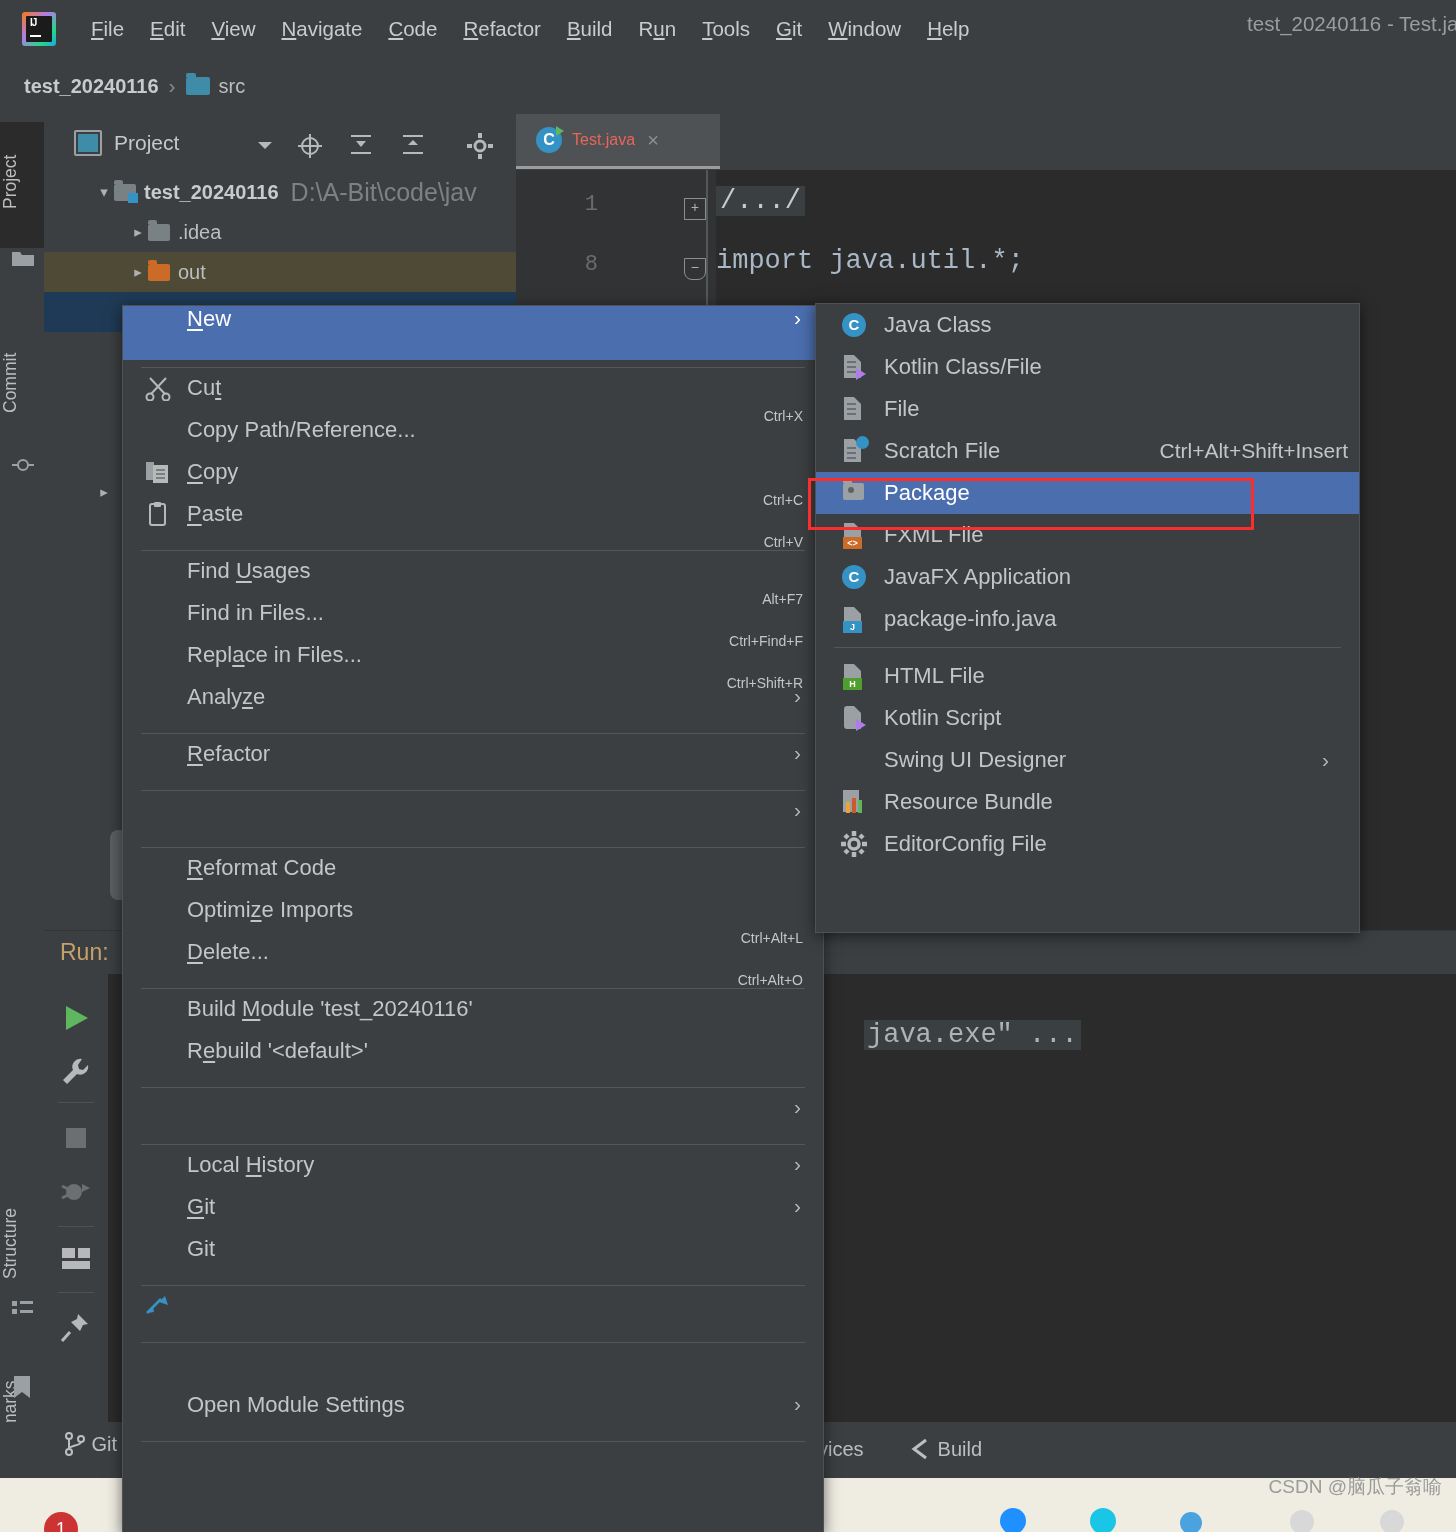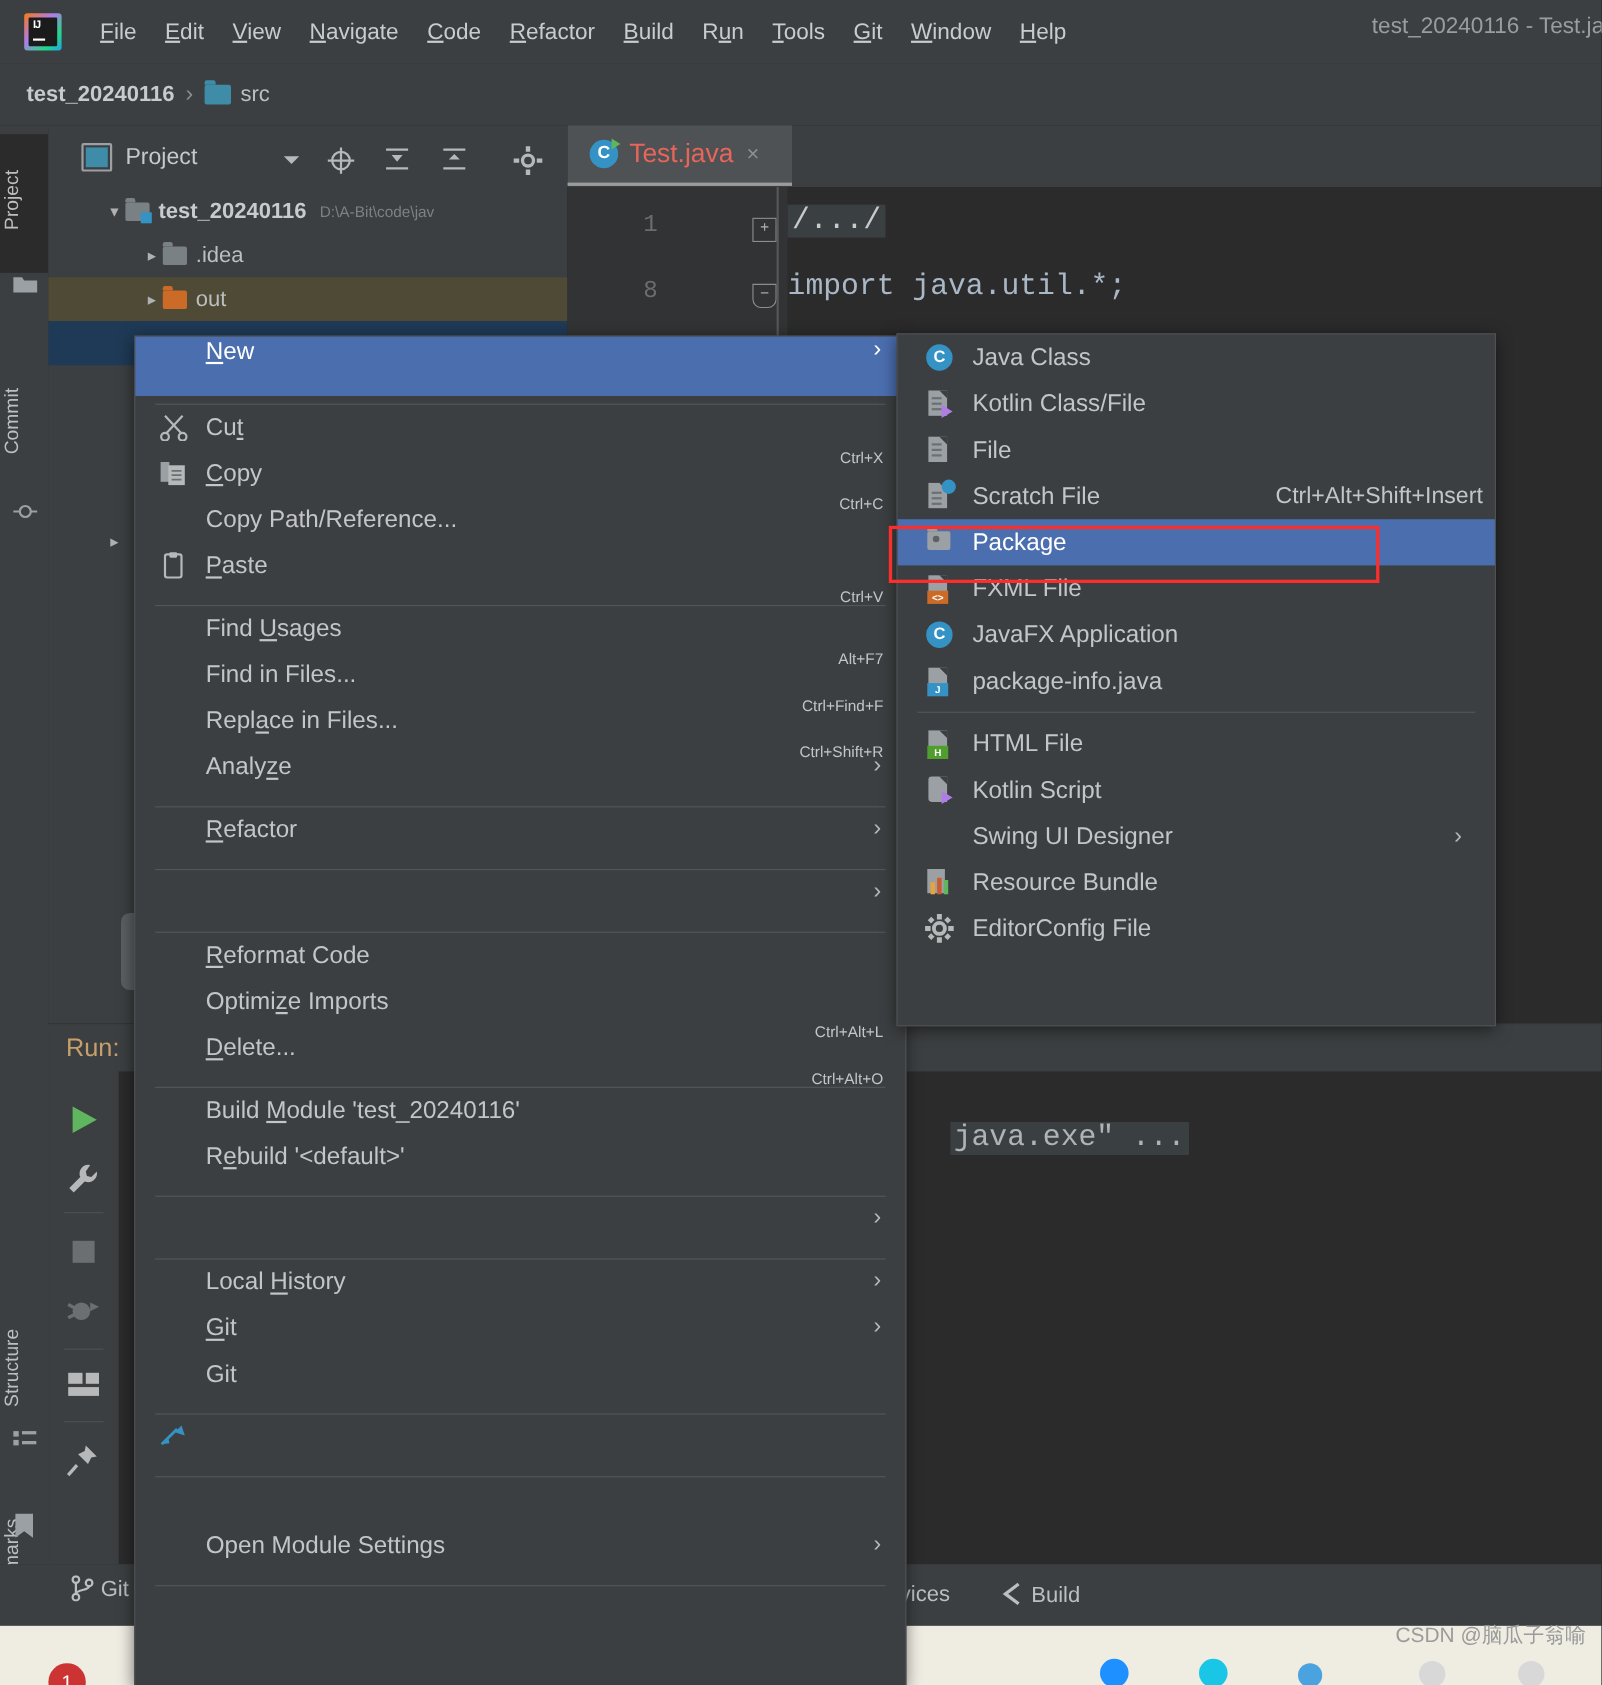--- a/index.html
+++ b/index.html
@@ -71,35 +71,35 @@
   #projlabel{font-size:21px;color:#c6c8ca;margin-left:12px;}
   .tbtn{position:absolute;top:18px;width:26px;height:26px;cursor:pointer;}
   #proj-tree{position:absolute;left:0;top:58px;width:472px;height:1250px;}
   .trow{height:40px;display:flex;align-items:center;font-size:20px;color:#bcbec0;white-space:nowrap;cursor:default;}
   .chev{width:20px;text-align:center;color:#aeb0b2;font-size:15px;flex:none;}
   .f-blue{width:22px;height:17px;background:#7a8185;border-radius:2px;position:relative;flex:none;margin-right:8px;}
   .f-blue:before{content:"";position:absolute;left:0;top:-4px;width:9px;height:4px;background:#7a8185;border-radius:2px 2px 0 0;}
   .f-mod:after{content:"";position:absolute;right:-2px;bottom:-2px;width:10px;height:10px;background:#3592c4;}
   .f-orange{width:22px;height:17px;background:#cc6b28;border-radius:2px;position:relative;flex:none;margin-right:8px;}
   .f-orange:before{content:"";position:absolute;left:0;top:-4px;width:9px;height:4px;background:#cc6b28;border-radius:2px 2px 0 0;}
-  .dim{color:#7e8184;margin-left:12px;font-size:14px;}
+  .dim{color:#7e8184;margin-left:12px;font-size:25px;}
   .row-out{background:#4e4a35;}
   .row-sel{background:#1f3a56;}
 
   
   #editorwrap{position:absolute;left:516px;top:114px;width:940px;height:1308px;background:#2b2b2b;}
   #tabstrip{height:56px;background:#3c3f41;position:relative;}
   #tab-test{
     position:absolute;left:0;top:0;width:204px;height:52px;background:#4e5254;
     display:flex;align-items:center;border-bottom:3px solid #9c9c9c;cursor:pointer;
   }
   .cls-ico{width:26px;height:26px;border-radius:50%;background:#3592c4;margin-left:20px;position:relative;flex:none;}
   .cls-ico .c{position:absolute;left:0;top:0;width:26px;height:26px;color:#fff;font-size:16px;text-align:center;line-height:26px;font-weight:bold;}
   .cls-ico .ply{position:absolute;right:-2px;top:-1px;width:0;height:0;border-left:8px solid #5fb65f;border-top:5px solid transparent;border-bottom:5px solid transparent;}
-  #tab-name{margin-left:10px;font-size:24px;color:#e8655a;}
+  #tab-name{margin-left:10px;font-size:16px;color:#e8655a;}
   #tab-close{margin-left:12px;font-size:20px;color:#8d9092;}
   #gutter{position:absolute;left:0;top:56px;width:200px;height:1252px;background:#313335;}
   .lnum{position:absolute;right:118px;font-size:22px;color:#6a6d6f;font-family:"Liberation Mono",monospace;}
   .foldbox{position:absolute;left:168px;width:20px;height:20px;border:1px solid #8b8e90;color:#b0b2b4;font-size:14px;text-align:center;line-height:18px;font-family:"Liberation Mono",monospace;cursor:pointer;}
   #codearea{position:absolute;left:200px;top:56px;width:740px;height:1252px;}
   .code{position:absolute;font-family:"Liberation Mono",monospace;font-size:27px;color:#a9b7c6;white-space:pre;}
   .foldtxt{background:#3a3f41;padding:0 4px;color:#c8cacb;}
   #vline{position:absolute;left:190px;top:56px;width:2px;height:180px;background:#555859;}
 
   
@@ -455,37 +455,37 @@
             <circle cx="5" cy="22" r="3.5"></circle>
             <circle cx="21" cy="22" r="3.5"></circle>
           </g>
         </svg>
     </span>
     <span class="lbl">Cu<u>t</u></span>
     <span class="acc">Ctrl+X</span>
   </div>
 
   <div class="ctxrow">
+    <span class="lbl">Copy Path/Reference...</span>
+  </div>
+
+  <div class="ctxrow">
     <span class="cicon">
       <svg width="26" height="26">
           <rect x="1" y="3" width="8" height="18" fill="#9aa0a3"></rect>
           <rect x="8" y="6" width="15" height="18" fill="#b6b8ba"></rect>
           <g stroke="#6b7074" stroke-width="1.6">
             <line x1="11" y1="11" x2="20" y2="11"></line>
             <line x1="11" y1="15" x2="20" y2="15"></line>
             <line x1="11" y1="19" x2="20" y2="19"></line>
           </g>
         </svg>
     </span>
     <span class="lbl"><u>C</u>opy</span>
     <span class="acc">Ctrl+C</span>
-  </div>
-
-  <div class="ctxrow">
-    <span class="lbl">Copy Path/Reference...</span>
   </div>
 
   <div class="ctxrow">
     <span class="cicon">
       <svg width="26" height="26">
           <rect x="5" y="3" width="15" height="21" rx="2" fill="none" stroke="#b6b8ba" stroke-width="2"></rect>
           <rect x="9" y="1" width="7" height="5" rx="1" fill="#b6b8ba"></rect>
         </svg>
     </span>
     <span class="lbl"><u>P</u>aste</span>

